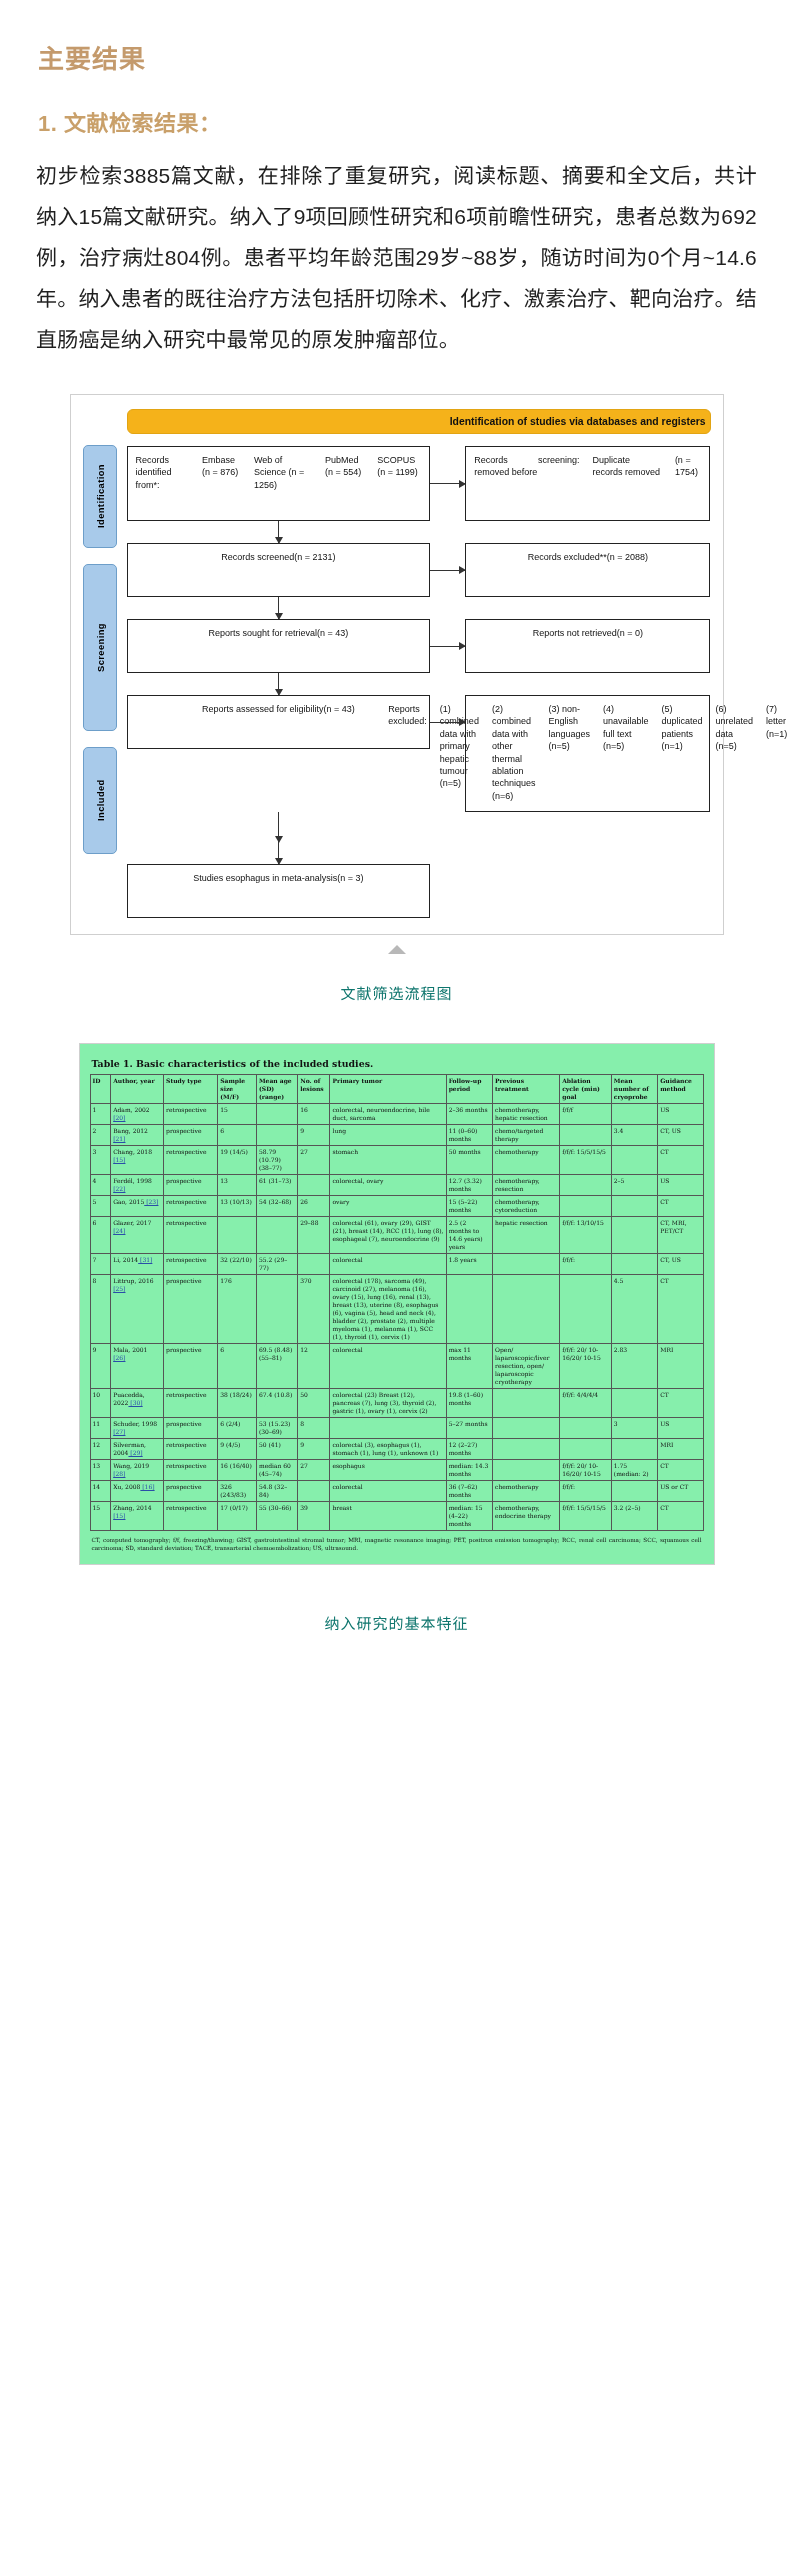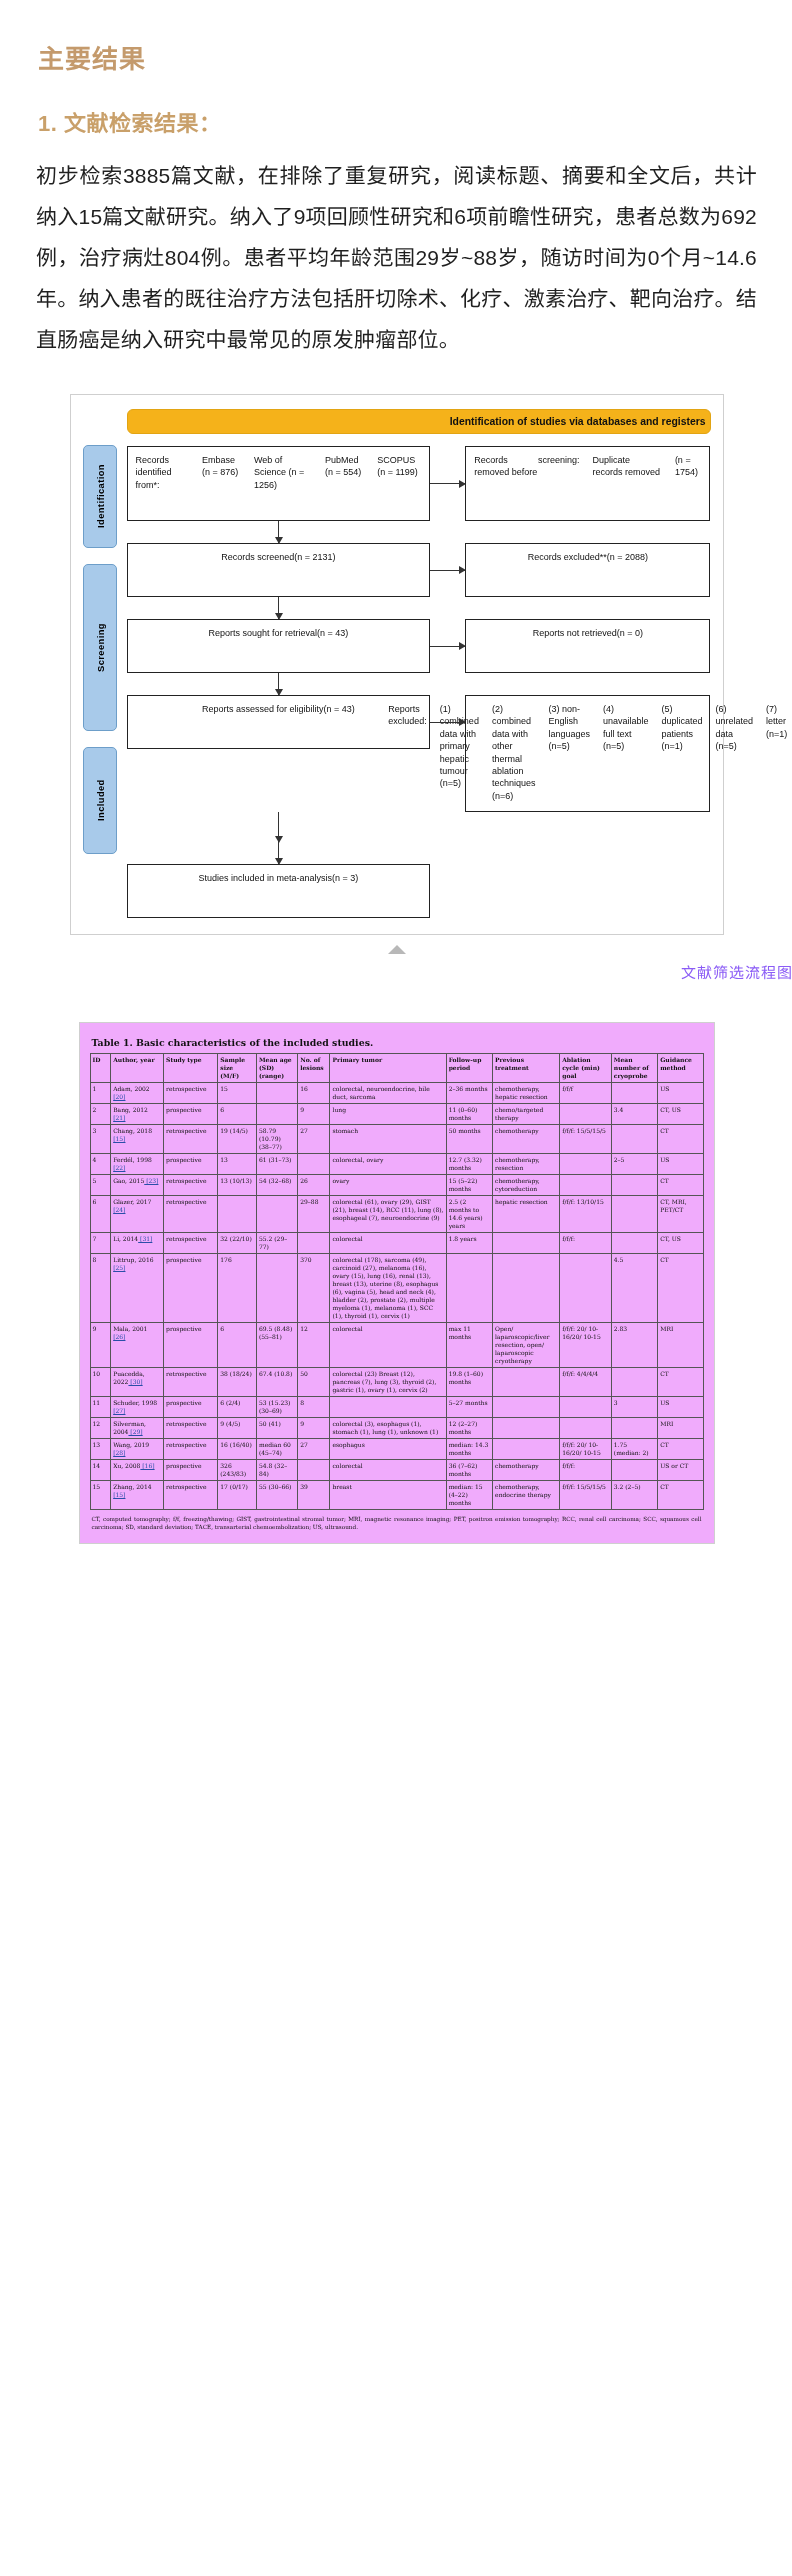--- a/index.html
+++ b/index.html
@@ -37,24 +37,24 @@
     line-height:41px;
     color:#1f1f1f;
     text-align:justify;
     letter-spacing:0.2px;
     font-weight:400;
   }
 
   
   .fig-wrap{margin:34px 0 0 0;width:793px;}
   .fig-caption{
-    text-align:right;
+    text-align:center;
     font-size:15px;
-    color:#8b5cf6;
-    margin-top:7px;
+    color:#0f766e;
+    margin-top:28px;
     letter-spacing:1px;
   }
   .fig-marker{
     width:0;height:0;margin:10px auto 0 auto;
     border-left:9px solid transparent;
     border-right:9px solid transparent;
     border-bottom:9px solid #b8b8b8;
   }
 
   
@@ -134,21 +134,21 @@
     border-bottom:4.5px solid transparent;
     border-left:7px solid #333;
   }
   .gap-cell{height:54px;display:flex;align-items:center;}
 
   
   .tbl-frame{
     margin:0 auto;
     width:636px;
     border:1px solid #cfcfcf;
-    background:#f0abfc;
+    background:#86efac;
     box-sizing:border-box;
     padding:12px 10px 12px 10px;
   }
   .tbl-title{
     font-family:"DejaVu Serif","Liberation Serif",serif;
     font-weight:700;font-size:9.4px;color:#111;margin:2px 0 5px 2px;
   }
   table.ct{
     border-collapse:collapse;width:100%;
     font-family:"DejaVu Serif","Liberation Serif",serif;
@@ -323,21 +323,21 @@
               <div class="col-left">
                 <div class="vline"></div>
               </div>
               <div class="col-gap"></div>
               <div class="col-right"></div>
             </div>
 
           <div class="row">
             <div class="col-left">
               <div class="pbox">
-                <span>Studies included in meta-analysis</span>
+                <span>Studies esophagus in meta-analysis</span>
                 <span>(n = 3)</span>
               </div>
             </div>
             <div class="col-gap"></div>
             <div class="col-right"></div>
           </div>
 
         </div>
       </div>
     </div>
@@ -590,16 +590,17 @@
               <td>f/f/f: 15/5/15/5</td>
               <td>3.2 (2–5)</td>
               <td>CT</td>
             </tr>
           </tbody>
       </table>
       <div class="tbl-foot">CT, computed tomography; f/f, freezing/thawing; GIST, gastrointestinal stromal tumor; MRI, magnetic resonance imaging; PET, positron emission tomography; RCC, renal cell carcinoma; SCC, squamous cell carcinoma; SD, standard deviation; TACE, transarterial chemoembolization; US, ultrasound.</div>
     </div>
 
     <div class="fig-marker" style="visibility:hidden"></div>
+    <div class="fig-caption">纳入研究的基本特征</div>
   </div>
 
 </div>
 
 
 </body></html>

